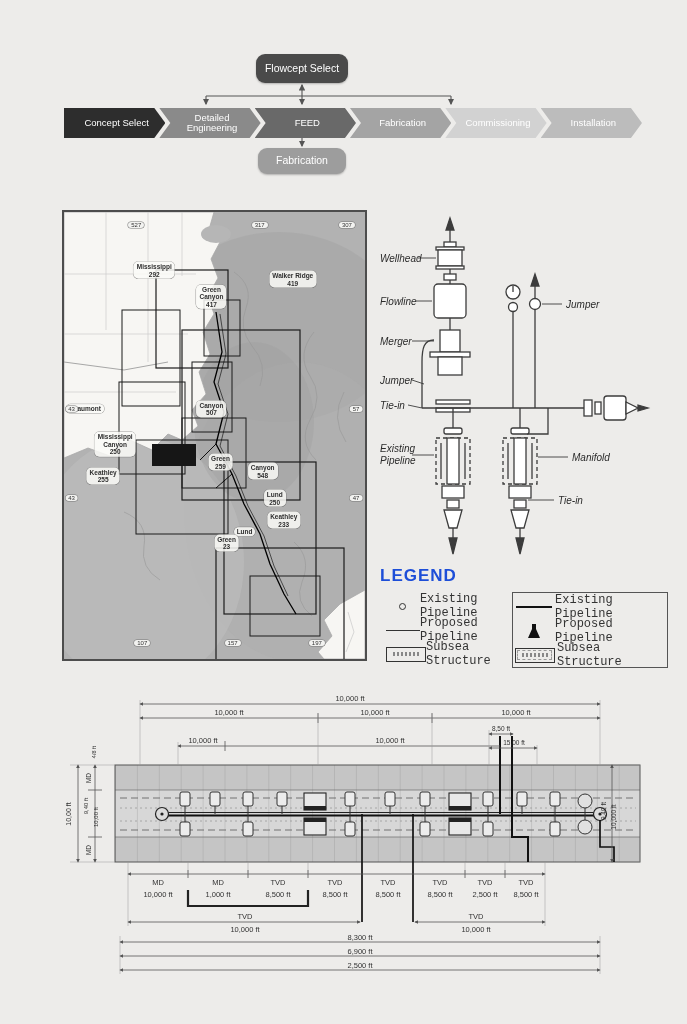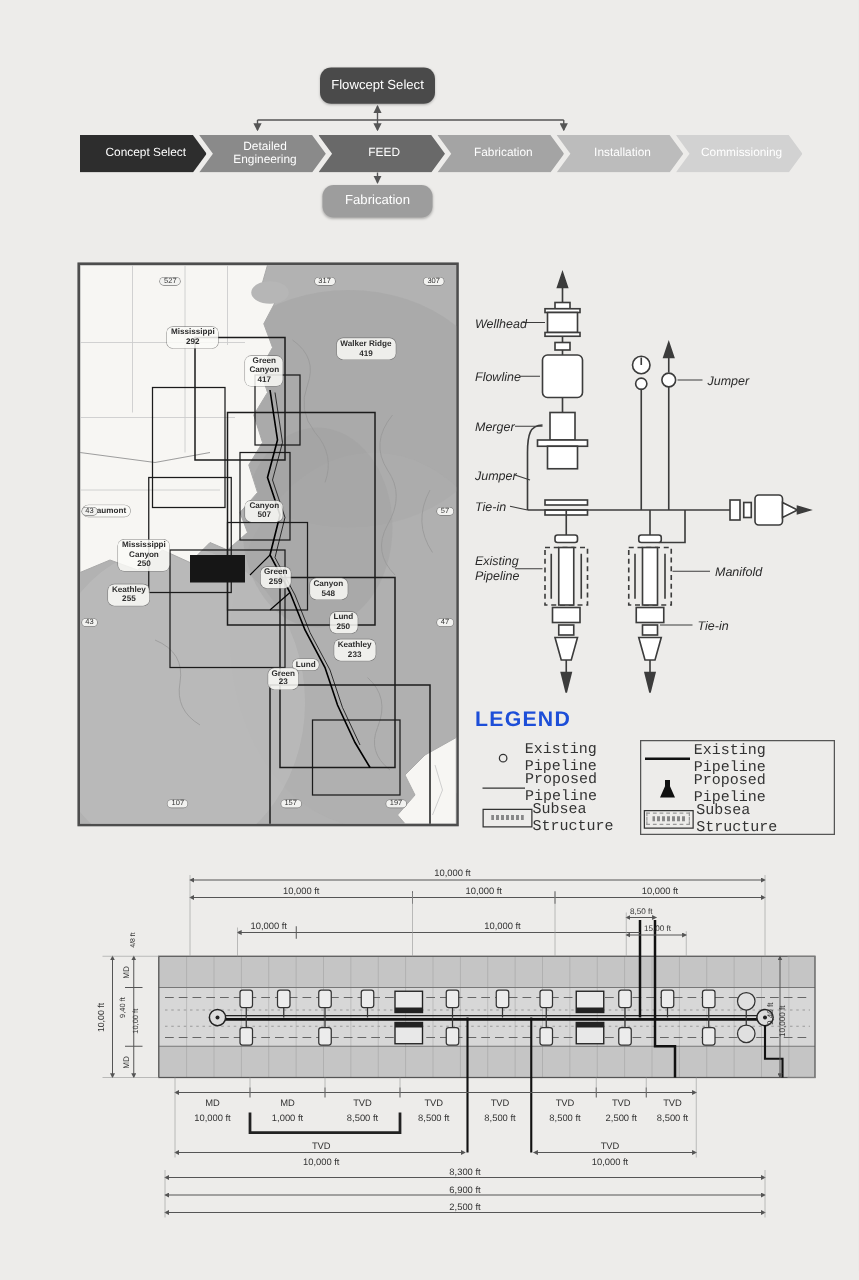--- a/index.html
+++ b/index.html
@@ -42,21 +42,21 @@
   .lg-circle{width:5px;height:5px;border:1px solid #333;border-radius:50%;}
   .lg-line{width:34px;height:0;border-top:1.5px solid #333;}
   .lg-line-thick{width:36px;height:0;border-top:2.5px solid #111;}
   .lg-structbox{width:38px;height:13px;border:1.5px solid #333;display:flex;align-items:center;justify-content:center;}
   .lg-structbox .tick{width:26px;height:4px;background:repeating-linear-gradient(90deg,#888 0 2px,transparent 2px 4px);}
   .lg-structbox.dashed-inner{position:relative;}
   .lg-structbox.dashed-inner:before{content:"";position:absolute;inset:1.5px;border:1px dashed #999;}
   #legend-rightbox{position:absolute;left:132px;top:26px;width:156px;height:76px;border:1.5px solid #555;padding:2px 0;box-sizing:border-box;}
 
   
-  #drawing{left:0;top:690px;width:588px;height:310px;margin-left:12px;}
+  #drawing{left:0;top:690px;width:588px;height:310px;}
   #drawing svg text{font-family:"Liberation Sans",sans-serif;fill:#333;text-anchor:middle;}
 </style>
 </head>
 <body>
 
 <div class="page">
 
   <svg class="abs" style="left:0;top:0;width:687px;height:200px;" viewBox="0 0 687 200">
     <defs>
       <marker id="farr" viewBox="0 0 6 6" refX="5" refY="3" markerWidth="6" markerHeight="6" orient="auto-start-reverse">
@@ -83,25 +83,25 @@
       </div>
     <div class="chev" style="background-color: rgb(138, 138, 138);">
       <span>Detailed Engineering</span>
       </div>
     <div class="chev" style="background-color: rgb(105, 105, 105);">
       <span>FEED</span>
       </div>
     <div class="chev" style="background-color: rgb(164, 164, 164);">
       <span>Fabrication</span>
       </div>
+    <div class="chev" style="background-color: rgb(210, 210, 210);">
+      <span>Commissioning</span>
+      </div>
     <div class="chev" style="background-color: rgb(188, 188, 188);">
       <span>Installation</span>
-      </div>
-    <div class="chev" style="background-color: rgb(210, 210, 210);">
-      <span>Commissioning</span>
       </div>
   </div>
 
   <div id="flow-bottom-box" class="flowbox">
     <span>Fabrication</span>
   </div>
 
   <div id="map" class="abs">
     <svg width="301" height="447" viewBox="0 0 301 447" style="position:absolute;left:0;top:0;">
 

